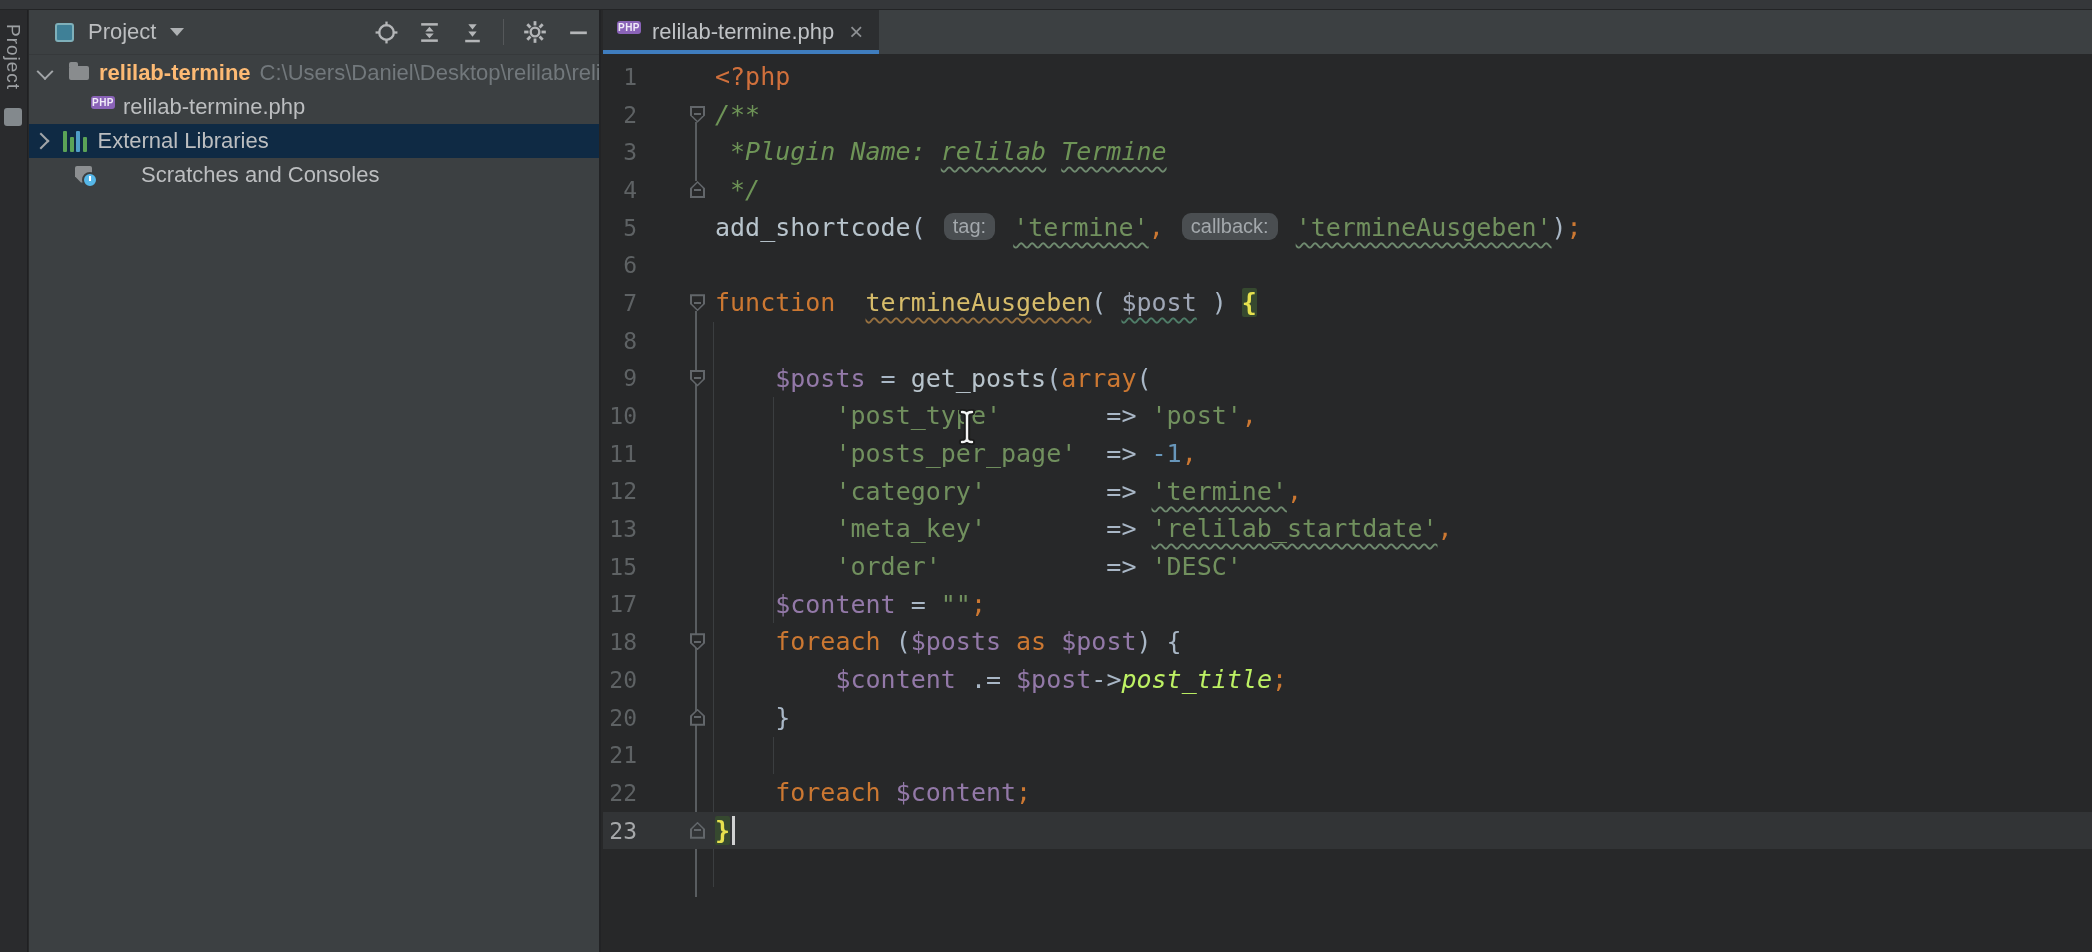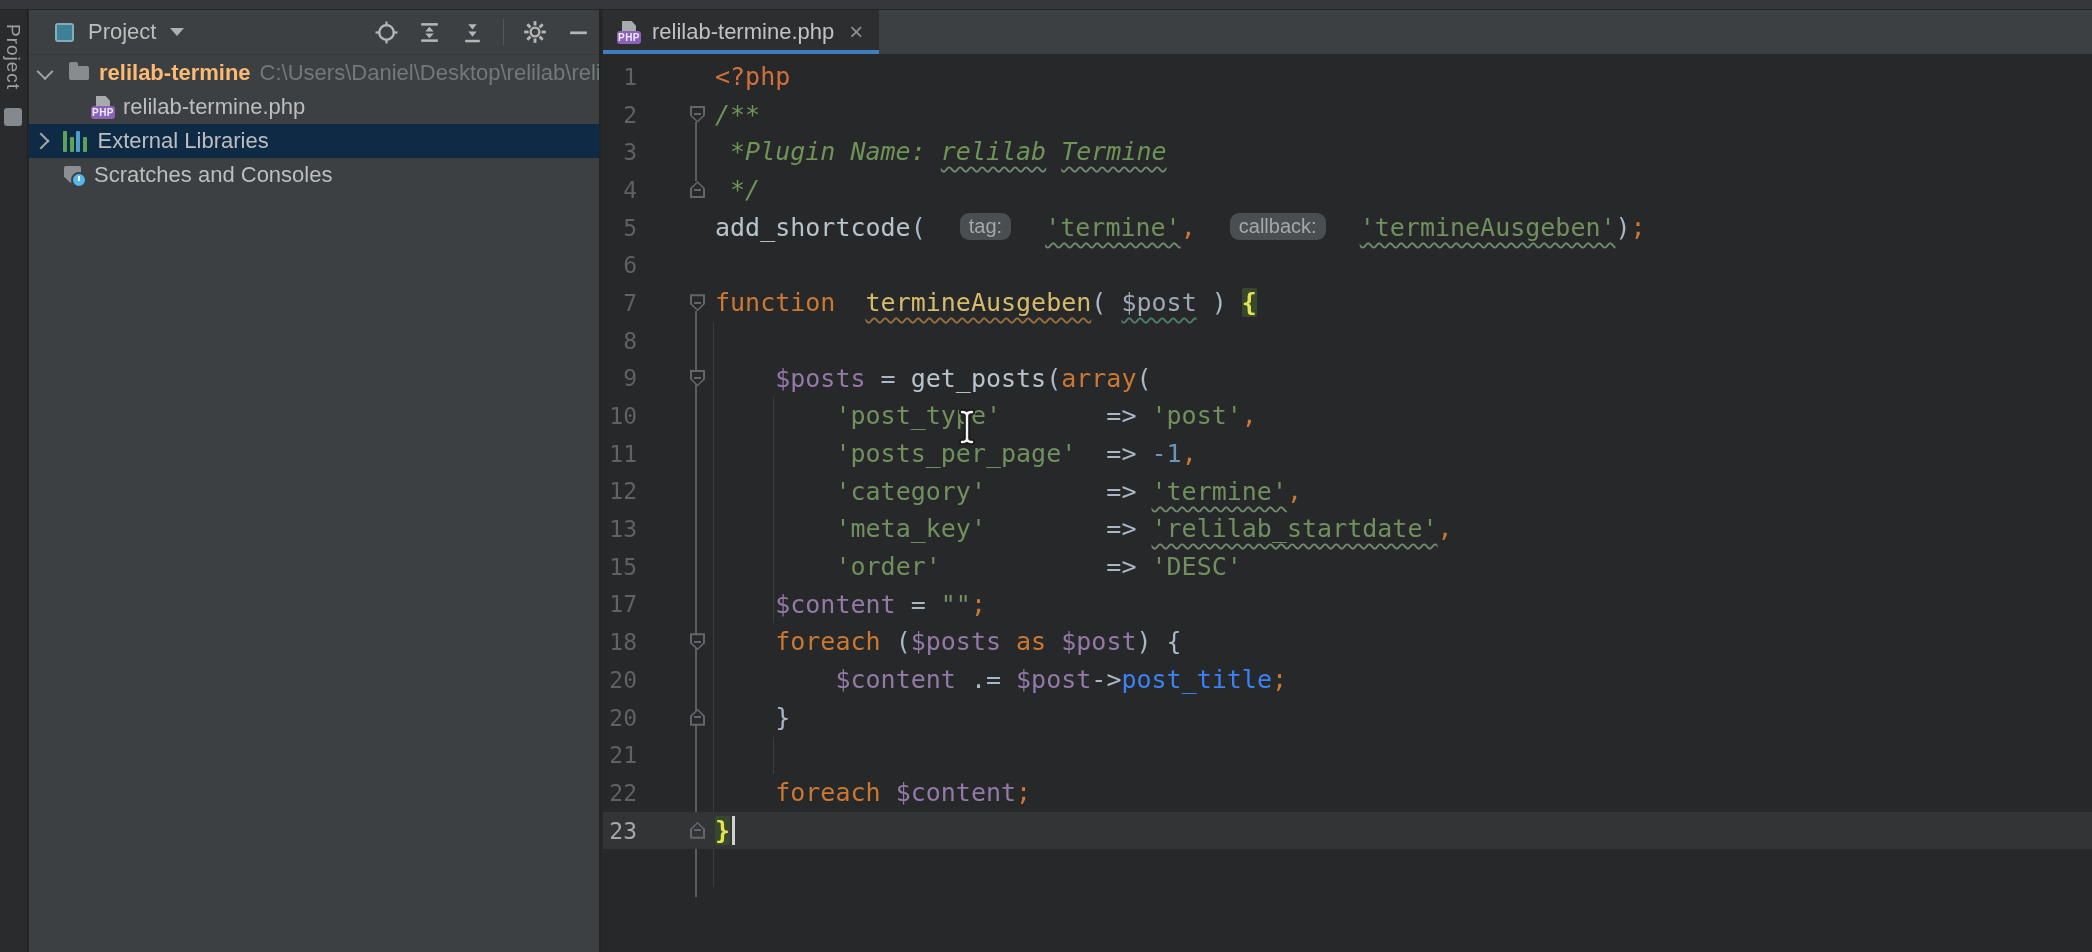--- a/index.html
+++ b/index.html
@@ -28,21 +28,21 @@
   .tree{position:absolute;top:46px;left:0;width:100%;}
   .tree-row{height:34px;display:flex;align-items:center;white-space:nowrap;overflow:hidden;font-size:22px;color:#bcbec0;}
   .tree-row.selected{background:#0f2a44;}
   .chev{width:10px;height:10px;border-right:2.5px solid #a2a5a8;border-bottom:2.5px solid #a2a5a8;flex:none;}
   .chev.down{transform:rotate(45deg) translate(-1px,-1px);}
   .chev.right{transform:rotate(-45deg);}
   .folder-icon{position:relative;width:20px;height:14px;background:#898c8e;border-radius:2px;flex:none;}
   .folder-icon::before{content:"";position:absolute;top:-4px;left:0;width:9px;height:5px;background:#898c8e;border-radius:2px 2px 0 0;}
   .php-icon{position:relative;width:24px;height:23px;flex:none;}
   .php-icon .page{position:absolute;top:0;left:5px;width:14px;height:13px;background:#a7abad;clip-path:polygon(0 0,65% 0,100% 40%,100% 100%,0 100%);}
-  .php-icon .badge{position:absolute;bottom:0;left:0;width:24px;height:13px;background:#8a63b8;border-radius:3px;color:#f0eaf8;
+  .php-icon .badge{position:absolute;bottom:10px;left:0;width:24px;height:13px;background:#8a63b8;border-radius:3px;color:#f0eaf8;
                    font-size:10px;font-weight:bold;display:flex;align-items:center;justify-content:center;letter-spacing:0.5px;}
   .libs-icon{display:flex;align-items:flex-end;gap:2.5px;height:21px;flex:none;}
   .libs-icon i{display:block;width:4px;border-radius:1px;}
   .scratch-icon{position:relative;width:21px;height:19px;flex:none;}
   .scratch-icon .sheet{position:absolute;left:0;top:0;width:17px;height:17px;background:#8c8f91;border-radius:2px;clip-path:polygon(0 0,100% 0,100% 100%,35% 100%,0 65%);}
   .scratch-icon .clock{position:absolute;right:-2px;bottom:-3px;width:12px;height:12px;border-radius:50%;background:#56b7e8;border:2px solid #3c4042;}
   .scratch-icon .clock::before{content:"";position:absolute;left:5px;top:2px;width:2px;height:5px;background:#fff;}
   .bold-name{font-weight:bold;color:#fdba74;}
   .path-text{color:#72787c;margin-left:9px;}
 
@@ -80,24 +80,24 @@
   .tk-kw{color:#cc7832;}
   .tk-cmt{color:#6e9457;font-style:italic;}
   .tk-fn{color:#d6bc6a;}
   .tk-call{color:#b8c4cc;}
   .tk-var{color:#9379a8;}
   .tk-param{color:#9fa6b5;}
   .tk-str{color:#71905e;}
   .tk-num{color:#6897bb;}
   .tk-op{color:#a9b7c6;}
   .tk-comma{color:#cc7832;}
-  .tk-prop{color:#3b82f6;}
+  .tk-prop{color:#bef264;font-style:italic;}
   .tk-brace{color:#e6e14e;background:#36492f;font-weight:bold;border-radius:2px;}
   .tk-hint{display:inline-block;background:#4a4e51;color:#a3a8ac;font-family:"Liberation Sans",sans-serif;
-           font-size:20px;line-height:27px;padding:0 9px;border-radius:9px;vertical-align:3px;margin:0 19px;}
+           font-size:20px;line-height:27px;padding:0 9px;border-radius:9px;vertical-align:3px;margin:0 3px;}
   .wave-g{text-decoration:underline wavy #6f8a6f;text-decoration-thickness:2px;text-underline-offset:6px;}
   .wave-o{text-decoration:underline wavy #96703f;text-decoration-thickness:2px;text-underline-offset:6px;text-align:center;}
   .wave-t{text-decoration:underline wavy #4f7d68;text-decoration-thickness:2px;text-underline-offset:6px;}
   .caret{display:inline-block;width:2.5px;height:29px;background:#d0d1d2;vertical-align:-6px;margin-left:2px;}
 
   .mouse-cursor{position:absolute;left:958px;top:408px;z-index:50;}
 </style>
 </head>
 <body>
 
@@ -171,21 +171,21 @@
       <div class="tree-row selected" style="padding-left:6px;">
         <span class="chev right"></span>
         <span class="libs-icon" style="margin-left:16px;">
           <i style="height:21px;background:#5ba357;"></i>
           <i style="height:15px;background:#5ba357;"></i>
           <i style="height:21px;background:#4f9ec9;"></i>
           <i style="height:15px;background:#5ba357;"></i>
         </span>
         <span style="margin-left:11px;">External Libraries</span>
       </div>
-      <div class="tree-row" style="padding-left:35px;">
+      <div class="tree-row" style="padding-left:46px;gap:36px;">
         <span class="scratch-icon">
           <span class="sheet"></span>
             <span class="clock"></span>
         </span>
         <span style="margin-left:9px;">Scratches and Consoles</span>
       </div>
     </div>
   </div>
 
   <div class="editor">

